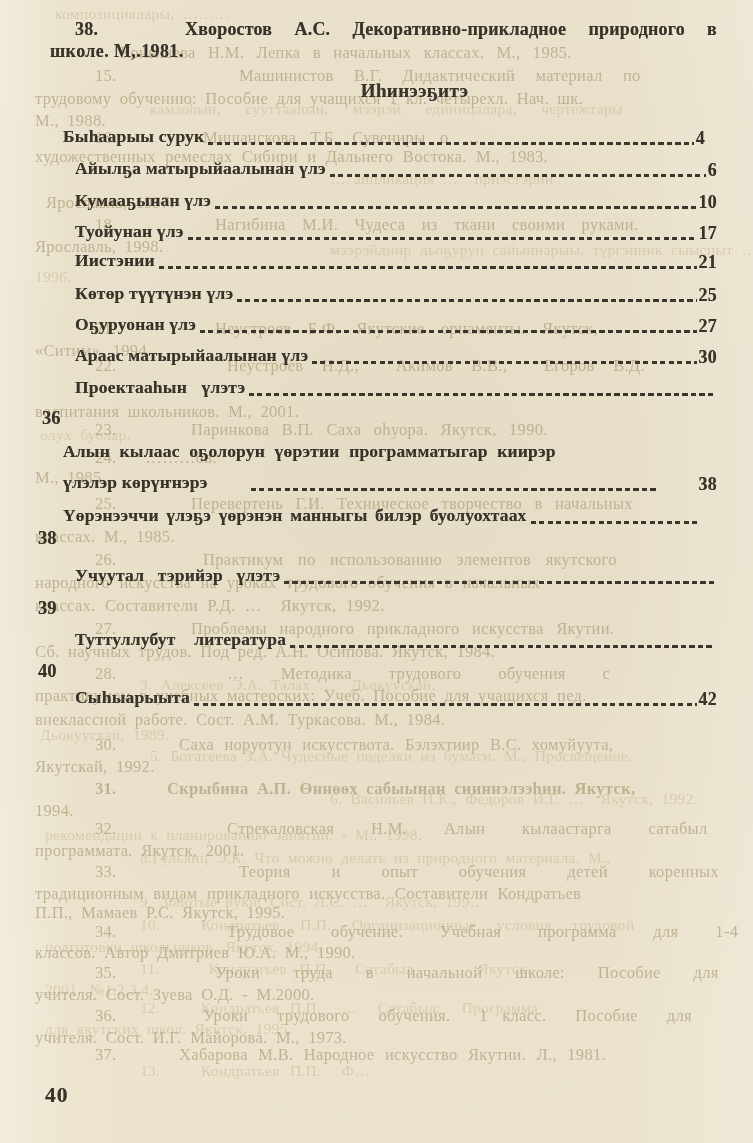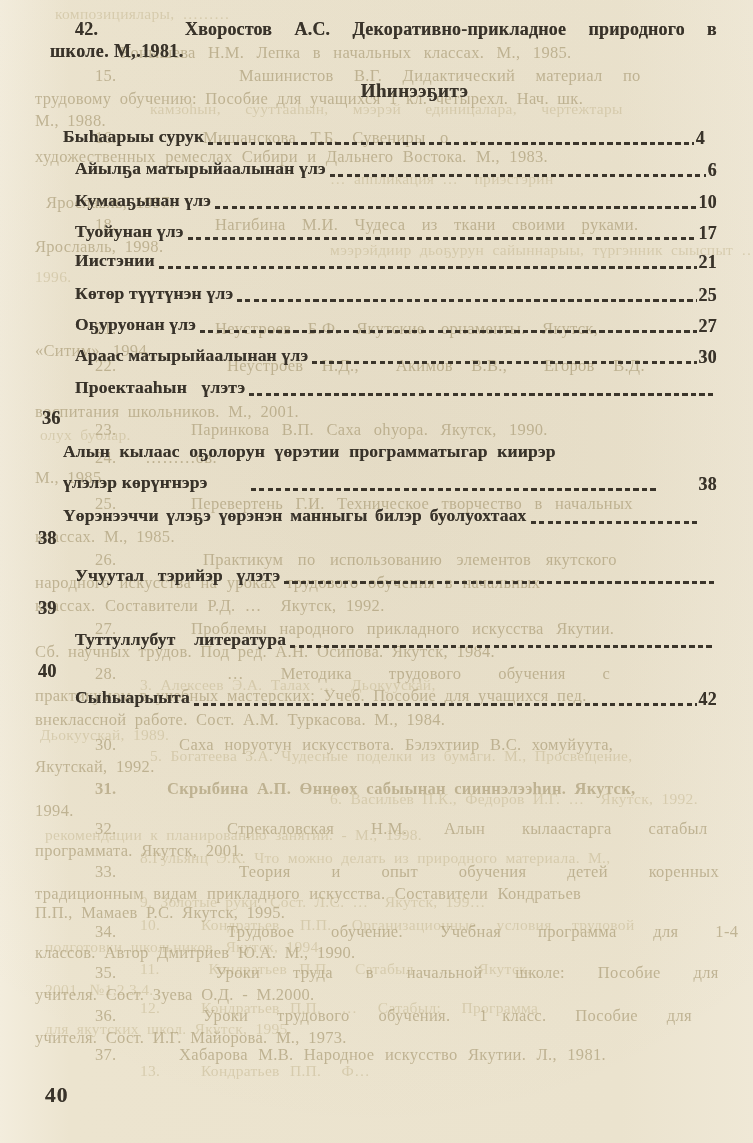--- a/index.html
+++ b/index.html
@@ -120,21 +120,21 @@
       <span class="g" style="top: 1006px; left: 95px; word-spacing: 10px;">36.      Уроки  трудового  обучения.  1 класс.  Пособие  для</span>
       <span class="g f" style="top: 1020px; left: 45px;">для якутских школ. Якутск, 1995.</span>
       <span class="g" style="top: 1028px; left: 35px;">учителя. Сост. И.Г. Майорова. М., 1973.</span>
       <span class="g" style="top: 1045px; left: 95px; word-spacing: 6px;">37.      Хабарова М.В. Народное искусство Якутии. Л., 1981.</span>
       <span class="g f" style="top: 1062px; left: 140px; word-spacing: 6px;">13.    Кондратьев П.П.  Ф…</span>
     </div>
 
   <div id="ink">
 
     <div class="bibline1">
-      <span class="bibnum">42.</span>
+      <span class="bibnum">38.</span>
       <span class="bibtext">Хворостов А.С. Декоративно-прикладное природного в</span>
     </div>
     <div class="bibline2">школе. М,.1981.</div>
 
     <h1 class="heading">Иһинээҕитэ</h1>
 
     <div id="toc">
         <div class="trow" style="top: 126px; left: 63px; width: 642px;">
           <span class="lbl">Быһаарыы сурук</span>
           <span class="leader"></span>

